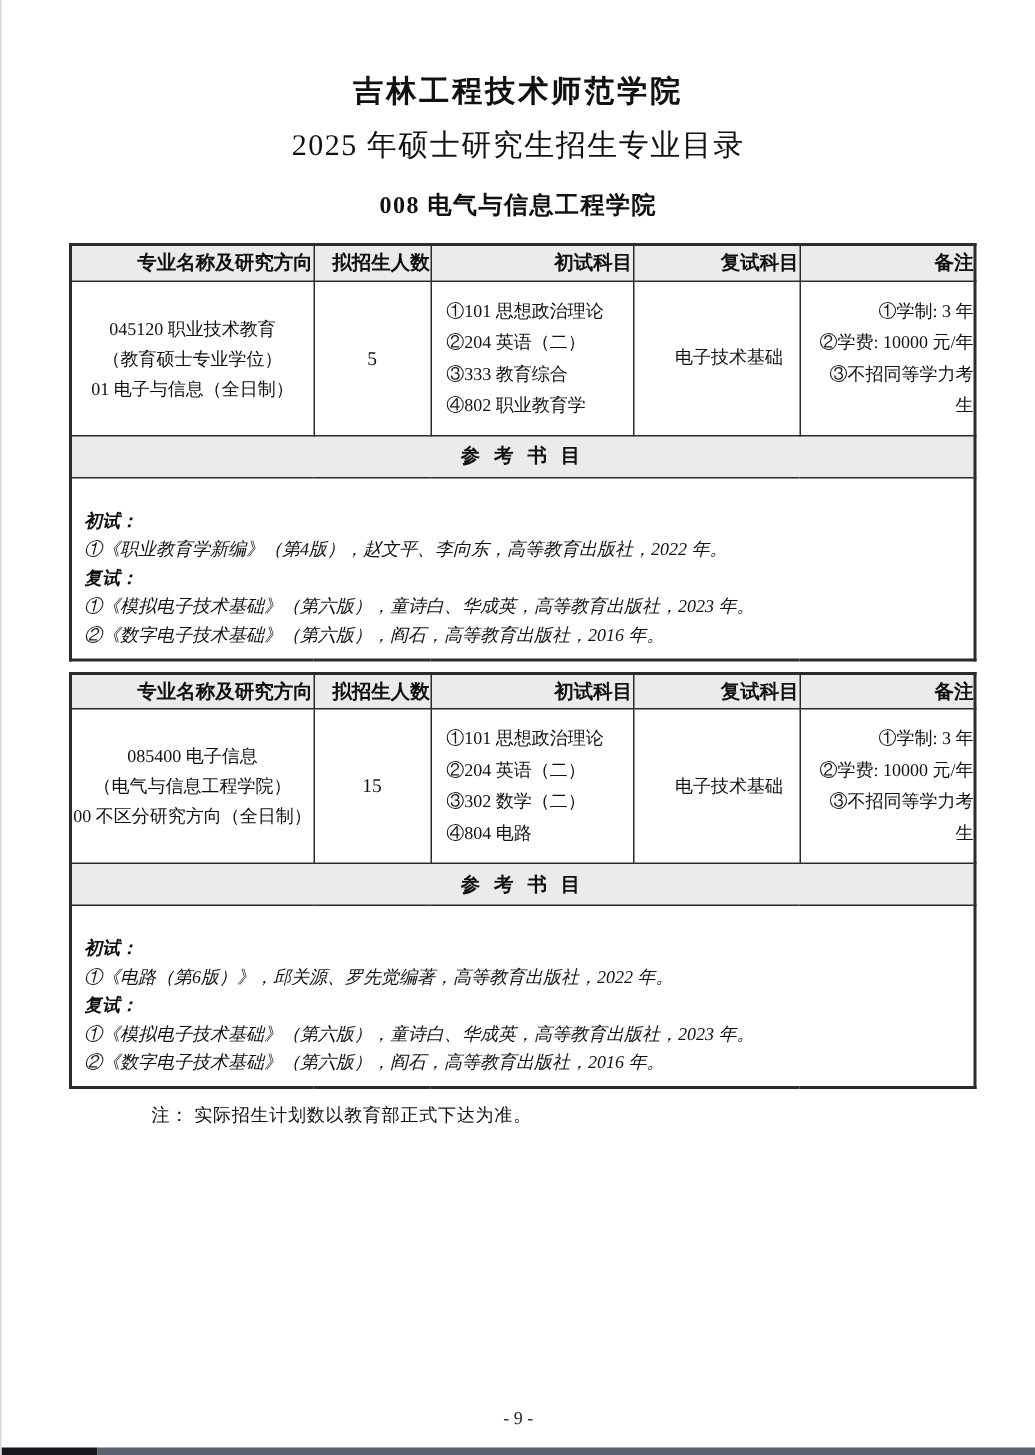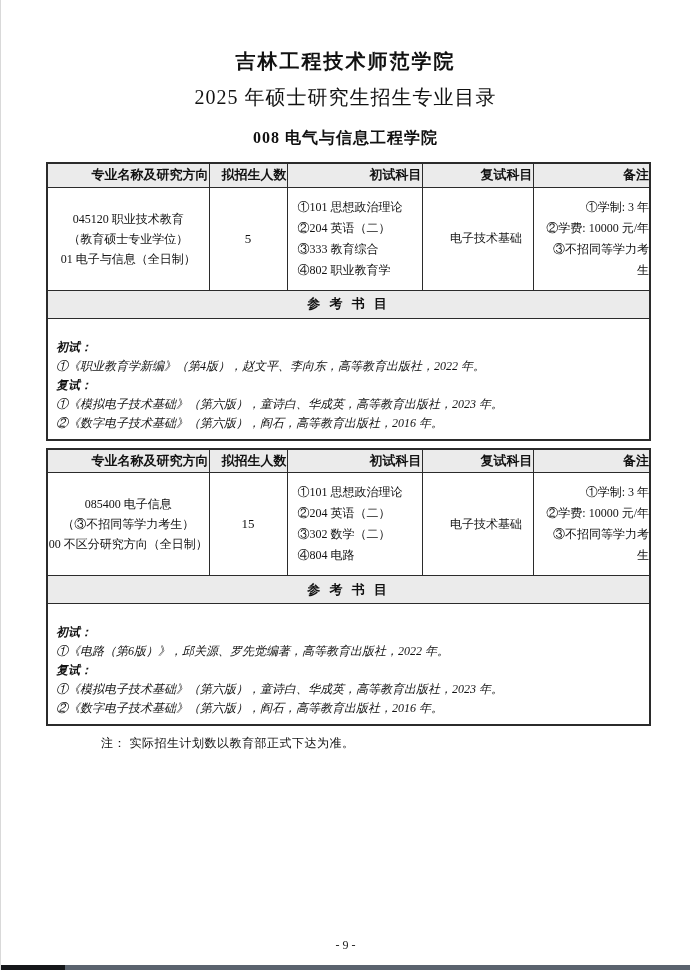--- a/index.html
+++ b/index.html
@@ -159,21 +159,21 @@
       <tr class="head-row">
         <th>专业名称及研究方向</th>
         <th>拟招生人数</th>
         <th>初试科目</th>
         <th>复试科目</th>
         <th>备注</th>
       </tr>
       <tr class="body-row">
         <td class="c-name">
           <div>085400 电子信息</div>
-          <div>（③不招同等学力考生）</div>
+          <div>（电气与信息工程学院）</div>
           <div>00 不区分研究方向（全日制）</div>
         </td>
         <td class="c-num">15</td>
         <td class="c-subj">
           <div>①101 思想政治理论</div>
           <div>②204 英语（二）</div>
           <div>③302 数学（二）</div>
           <div>④804 电路</div>
         </td>
         <td class="c-retest">电子技术基础</td>

